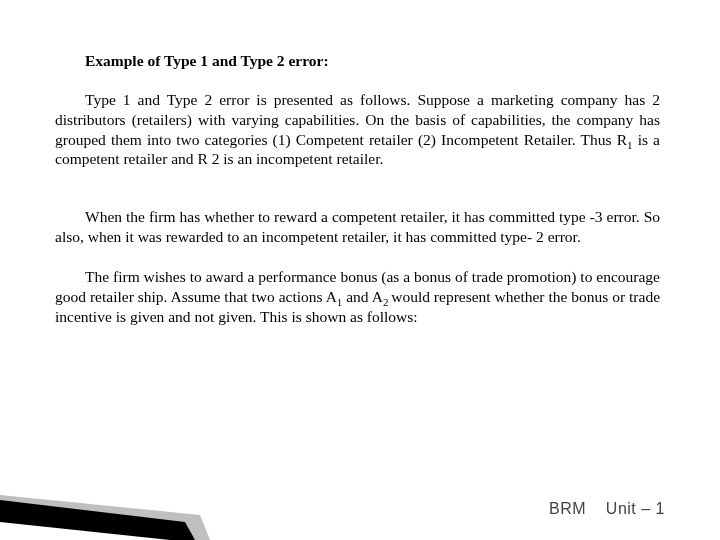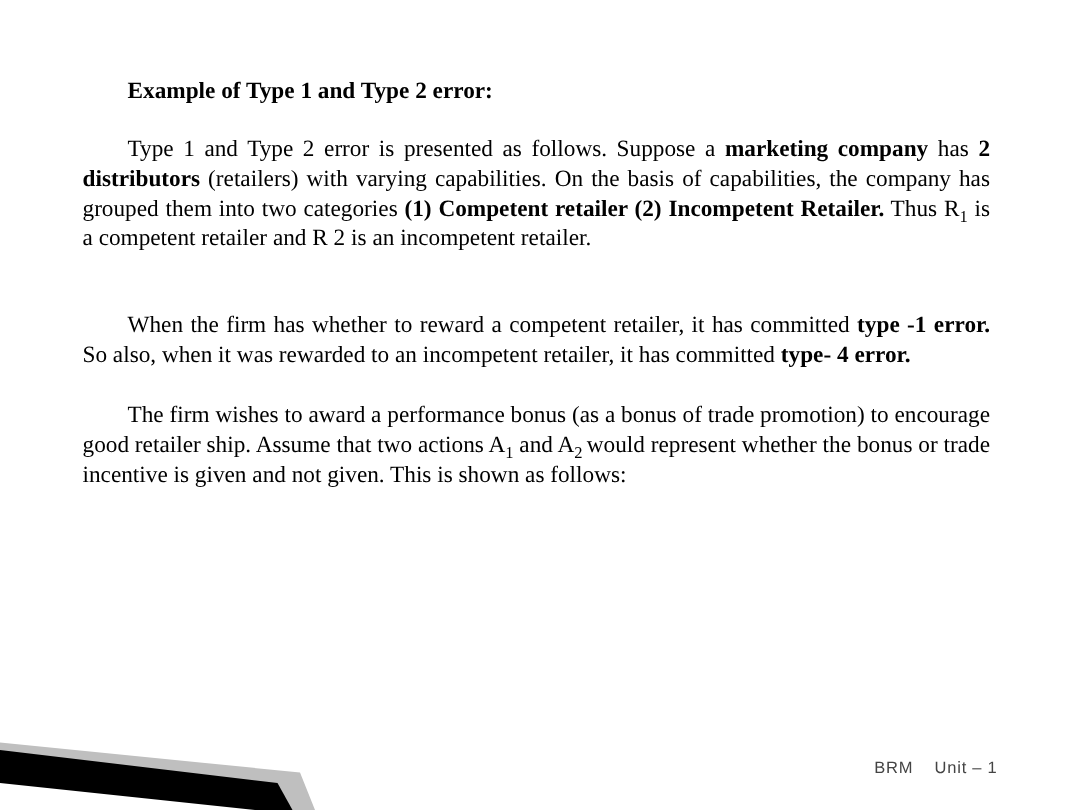--- a/index.html
+++ b/index.html
@@ -28,32 +28,32 @@
   }
   .para {
     font-size: 15.5px;
     line-height: 1.28;
     text-align: justify;
     margin-bottom: 20px;
   }
   .first-line-indent {
     text-indent: 30px;
   }
-  .b { font-weight: bold; }
+  .b { font-weight: normal; }
   .sub {
     font-size: 11px;
     vertical-align: sub;
     line-height: 0;
   }
   .footer {
     position: absolute;
     right: 55px;
     bottom: 22px;
     font-family: Arial, sans-serif;
-    font-size: 11px;
+    font-size: 16px;
     color: #444;
     letter-spacing: 0.5px;
   }
   .corner-wrap {
     position: absolute;
     left: 0;
     bottom: 0;
     width: 230px;
     height: 80px;
     pointer-events: none;
@@ -64,21 +64,21 @@
 
 <div class="page">
 
   <div class="heading">Example of Type 1 and Type 2 error:</div>
 
   <div class="para first-line-indent">
     <span>Type 1 and Type 2 error is presented as follows. Suppose a </span><span class="b">marketing company</span><span> has </span><span class="b">2 distributors</span><span> (retailers) with varying capabilities. On the basis of capabilities, the company has grouped them into two categories </span><span class="b">(1) Competent retailer (2) Incompetent Retailer.</span><span> Thus R</span><span class="sub">1</span><span> is a competent retailer and R 2 is an incompetent retailer.</span>
   </div>
 
   <div class="para first-line-indent" style="margin-top:38px;">
-    <span>When the firm has whether to reward a competent retailer, it has committed </span><span class="b">type -1 error.</span><span> So also, when it was rewarded to an incompetent retailer, it has committed </span><span class="b">type- 4 error.</span>
+    <span>When the firm has whether to reward a competent retailer, it has committed </span><span class="b">type -3 error.</span><span> So also, when it was rewarded to an incompetent retailer, it has committed </span><span class="b">type- 2 error.</span>
   </div>
 
   <div class="para first-line-indent">
     <span>The firm wishes to award a performance bonus (as a bonus of trade promotion) to encourage good retailer ship. Assume that two actions A</span><span class="sub">1</span><span> and A</span><span class="sub">2 </span><span>would represent whether the bonus or trade incentive is given and not given. This is shown as follows:</span>
   </div>
 
 </div>
 
 <div class="footer">
   <span>BRM</span>&nbsp;&nbsp;&nbsp;&nbsp;<span>Unit – 1</span>

